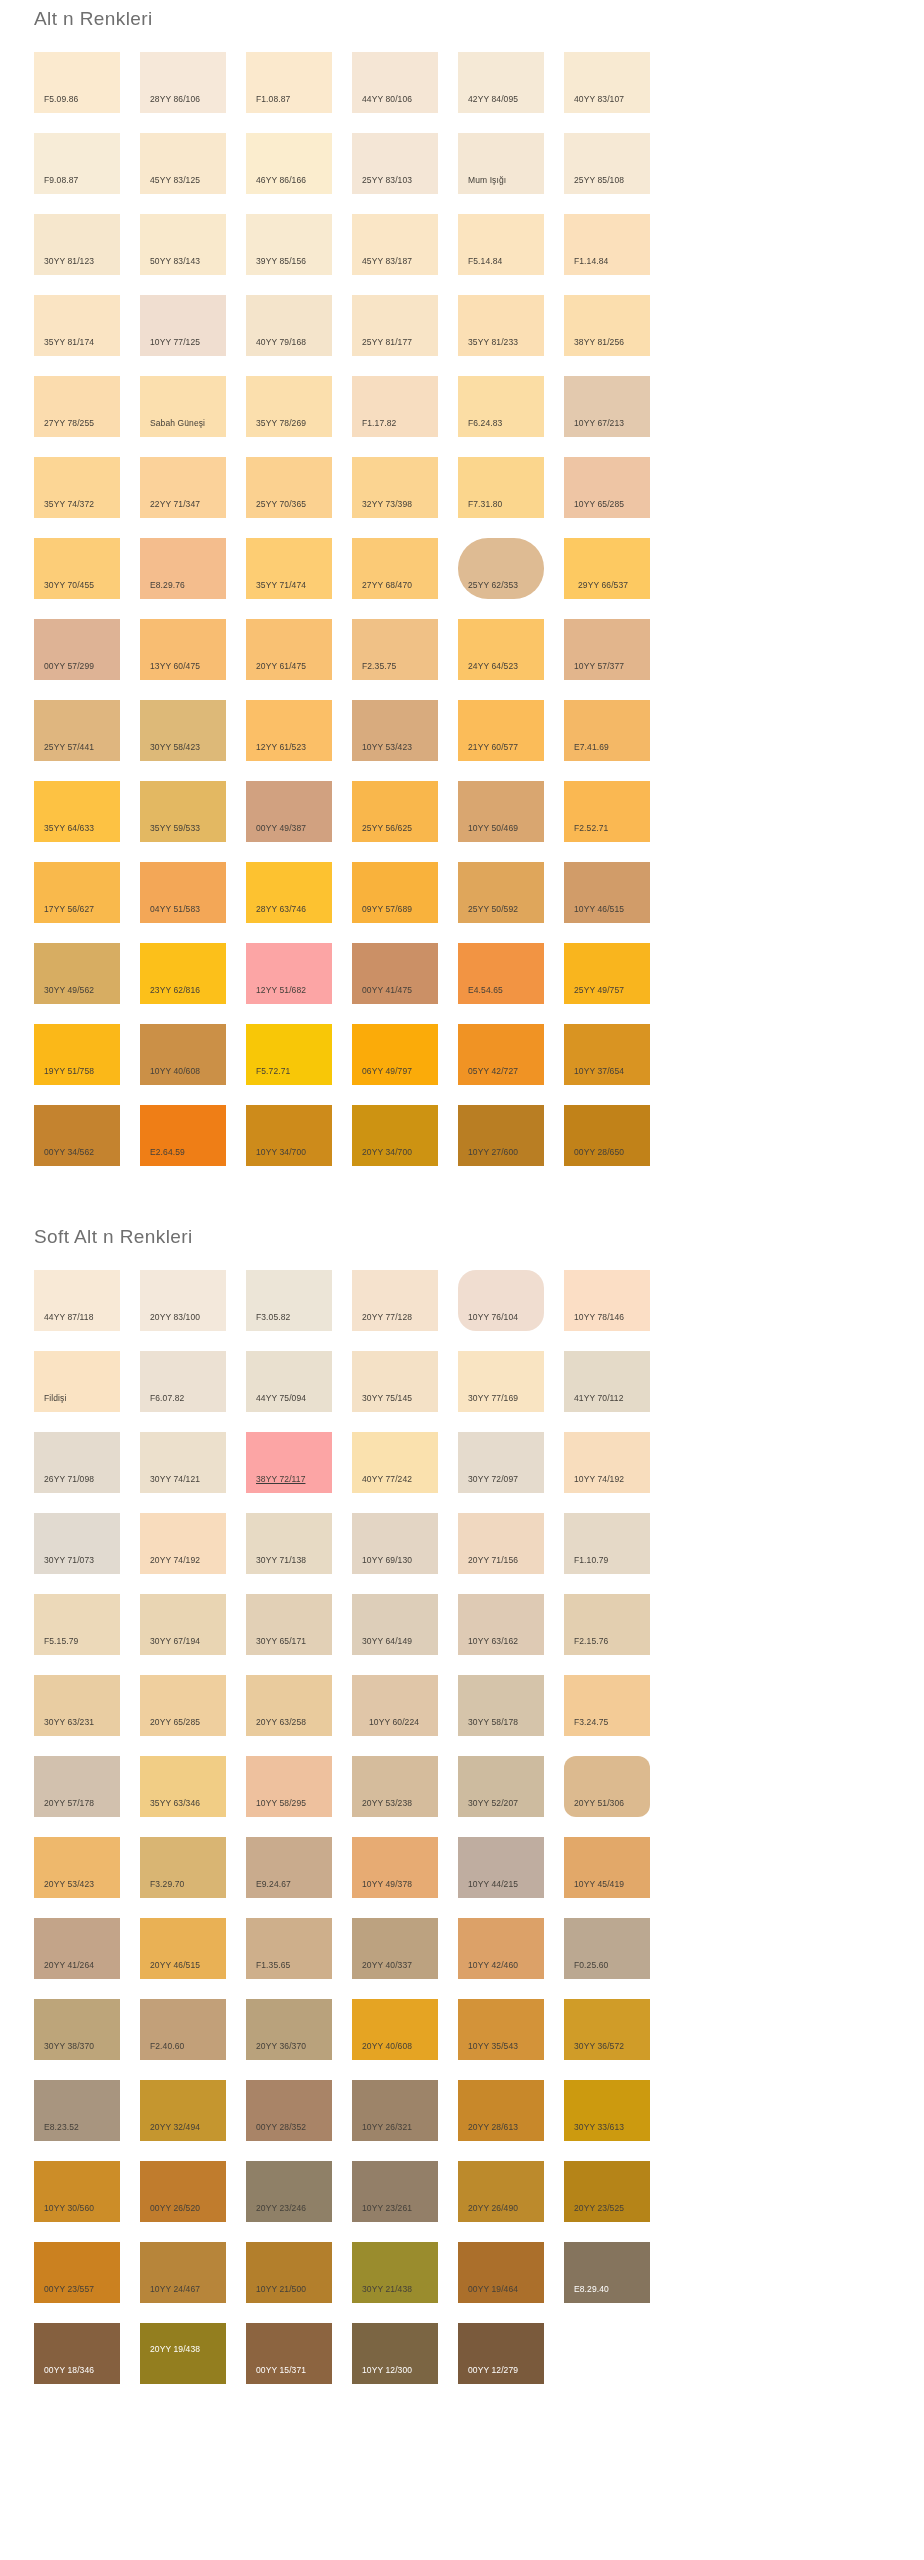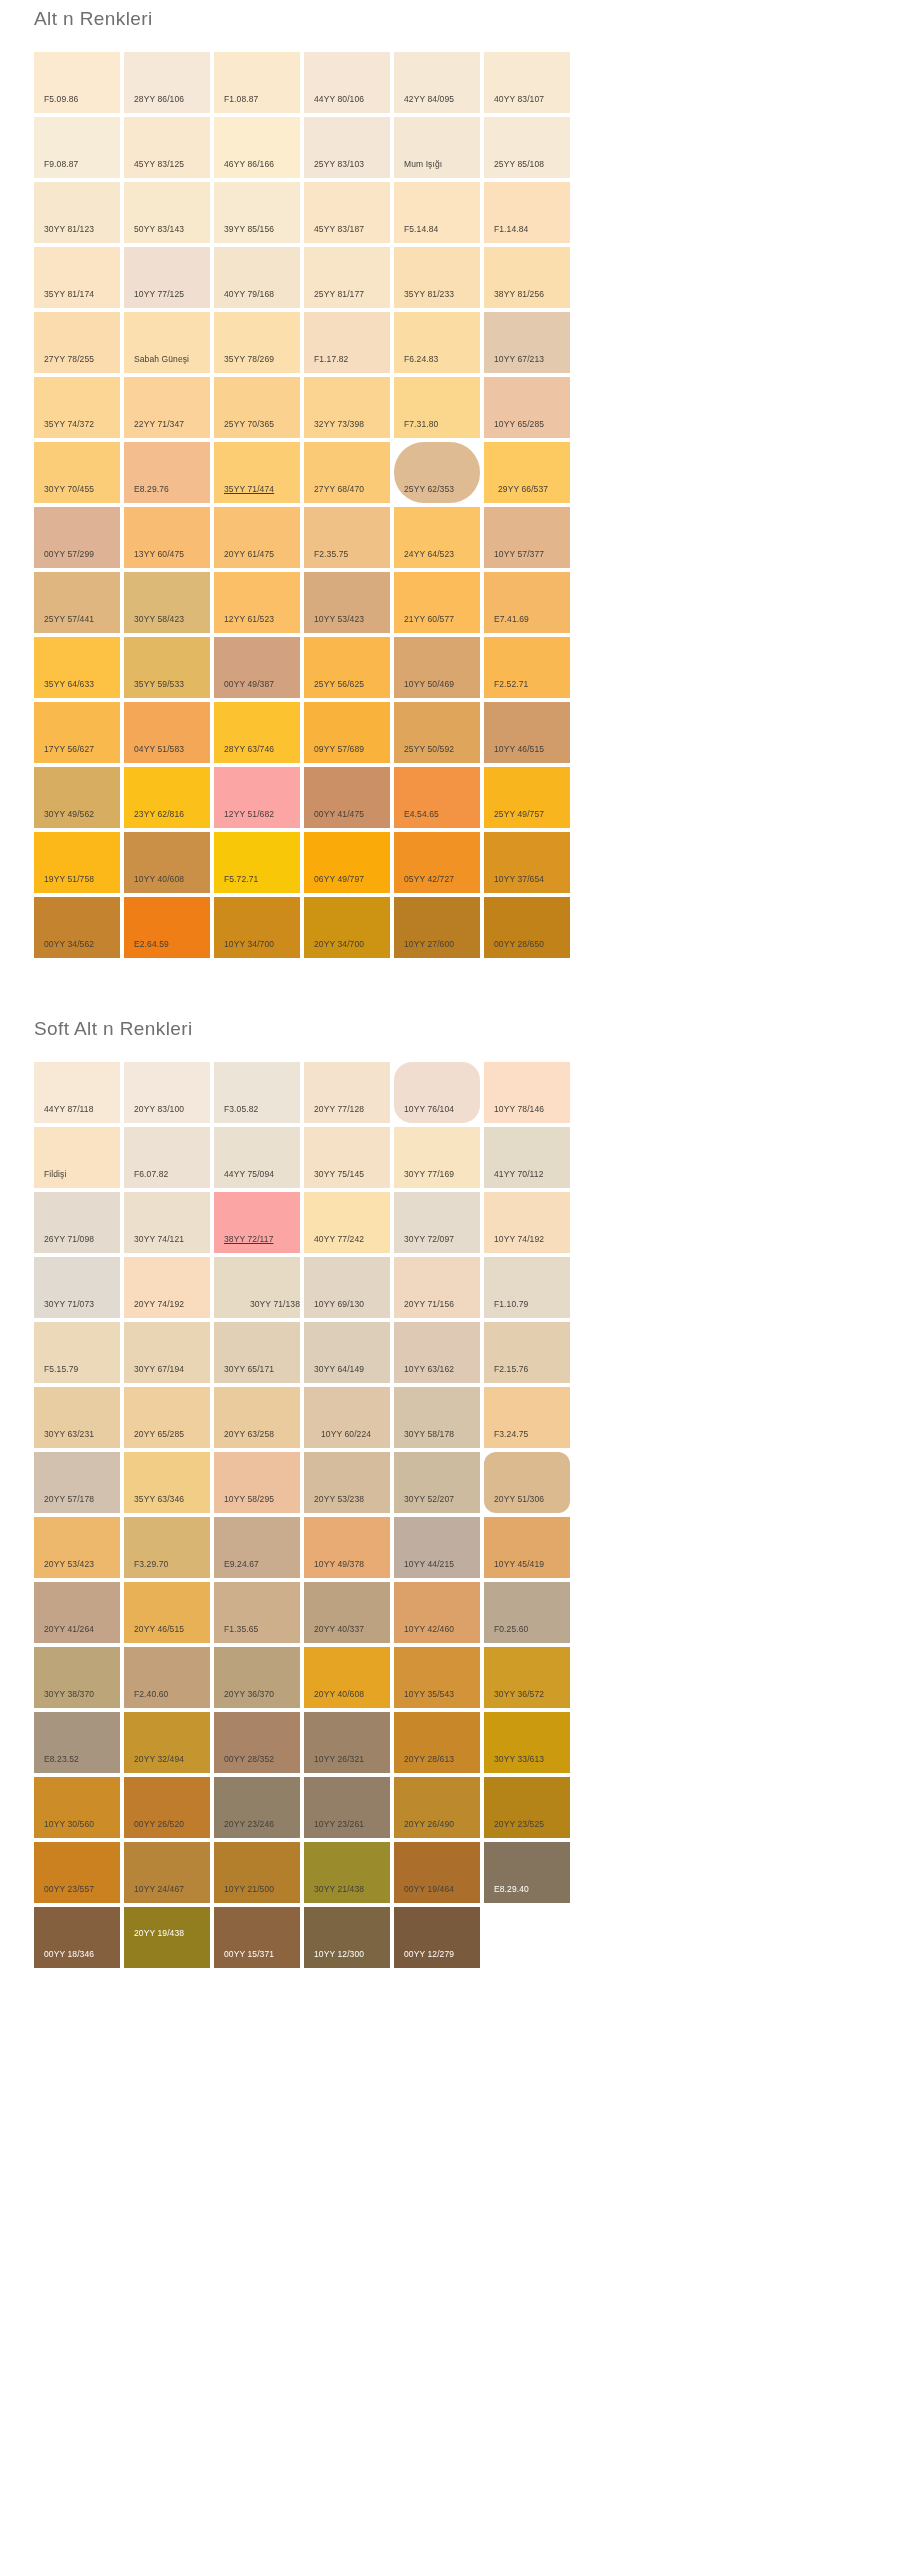--- a/index.html
+++ b/index.html
@@ -29,21 +29,21 @@
     font-weight: 400;
     color: #6f6f6f;
     letter-spacing: 0.4px;
     margin: 0;
     padding: 6px 0 0 34px;
     line-height: 26px;
   }
   .grid {
     display: grid;
     grid-template-columns: repeat(6, 86px);
-    gap: 4px;
+    gap: 20px;
     padding: 20px 0 0 34px;
     width: 757px;
   }
   .swatch {
     position: relative;
     height: 61px;
     display: flex;
     align-items: flex-end;
     padding: 0 0 9px 10px;
     overflow: hidden;
@@ -174,21 +174,21 @@
         </div>
         <div class="swatch" style="background: rgb(238, 197, 164);">
           <span class="code">10YY 65/285</span>
         </div>
         <div class="swatch" style="background: rgb(252, 205, 120);">
           <span class="code">30YY 70/455</span>
         </div>
         <div class="swatch" style="background: rgb(244, 189, 141);">
           <span class="code">E8.29.76</span>
         </div>
-        <div class="swatch" style="background: rgb(253, 205, 115); text-decoration: underline;">
+        <div class="swatch" style="background: rgb(253, 205, 115);">
           <span class="code">35YY 71/474</span>
         </div>
         <div class="swatch" style="background: rgb(251, 202, 118);">
           <span class="code">27YY 68/470</span>
         </div>
         <div class="swatch" style="background: rgb(222, 187, 147); border-radius: 30px;">
           <span class="code">25YY 62/353</span>
         </div>
         <div class="swatch" style="background: rgb(253, 201, 97); padding-left: 14px;">
           <span class="code">29YY 66/537</span>
@@ -380,21 +380,21 @@
         </div>
         <div class="swatch" style="background: rgb(248, 221, 189);">
           <span class="code">10YY 74/192</span>
         </div>
         <div class="swatch" style="background: rgb(225, 218, 208);">
           <span class="code">30YY 71/073</span>
         </div>
         <div class="swatch" style="background: rgb(248, 220, 189);">
           <span class="code">20YY 74/192</span>
         </div>
-        <div class="swatch" style="background: rgb(231, 218, 196); justify-content: flex-end;">
+        <div class="swatch" style="background: rgb(231, 218, 196);">
           <span class="code">30YY 71/138</span>
         </div>
         <div class="swatch" style="background: rgb(227, 213, 196);">
           <span class="code">10YY 69/130</span>
         </div>
         <div class="swatch" style="background: rgb(240, 216, 192);">
           <span class="code">20YY 71/156</span>
         </div>
         <div class="swatch" style="background: rgb(229, 217, 199);">
           <span class="code">F1.10.79</span>

